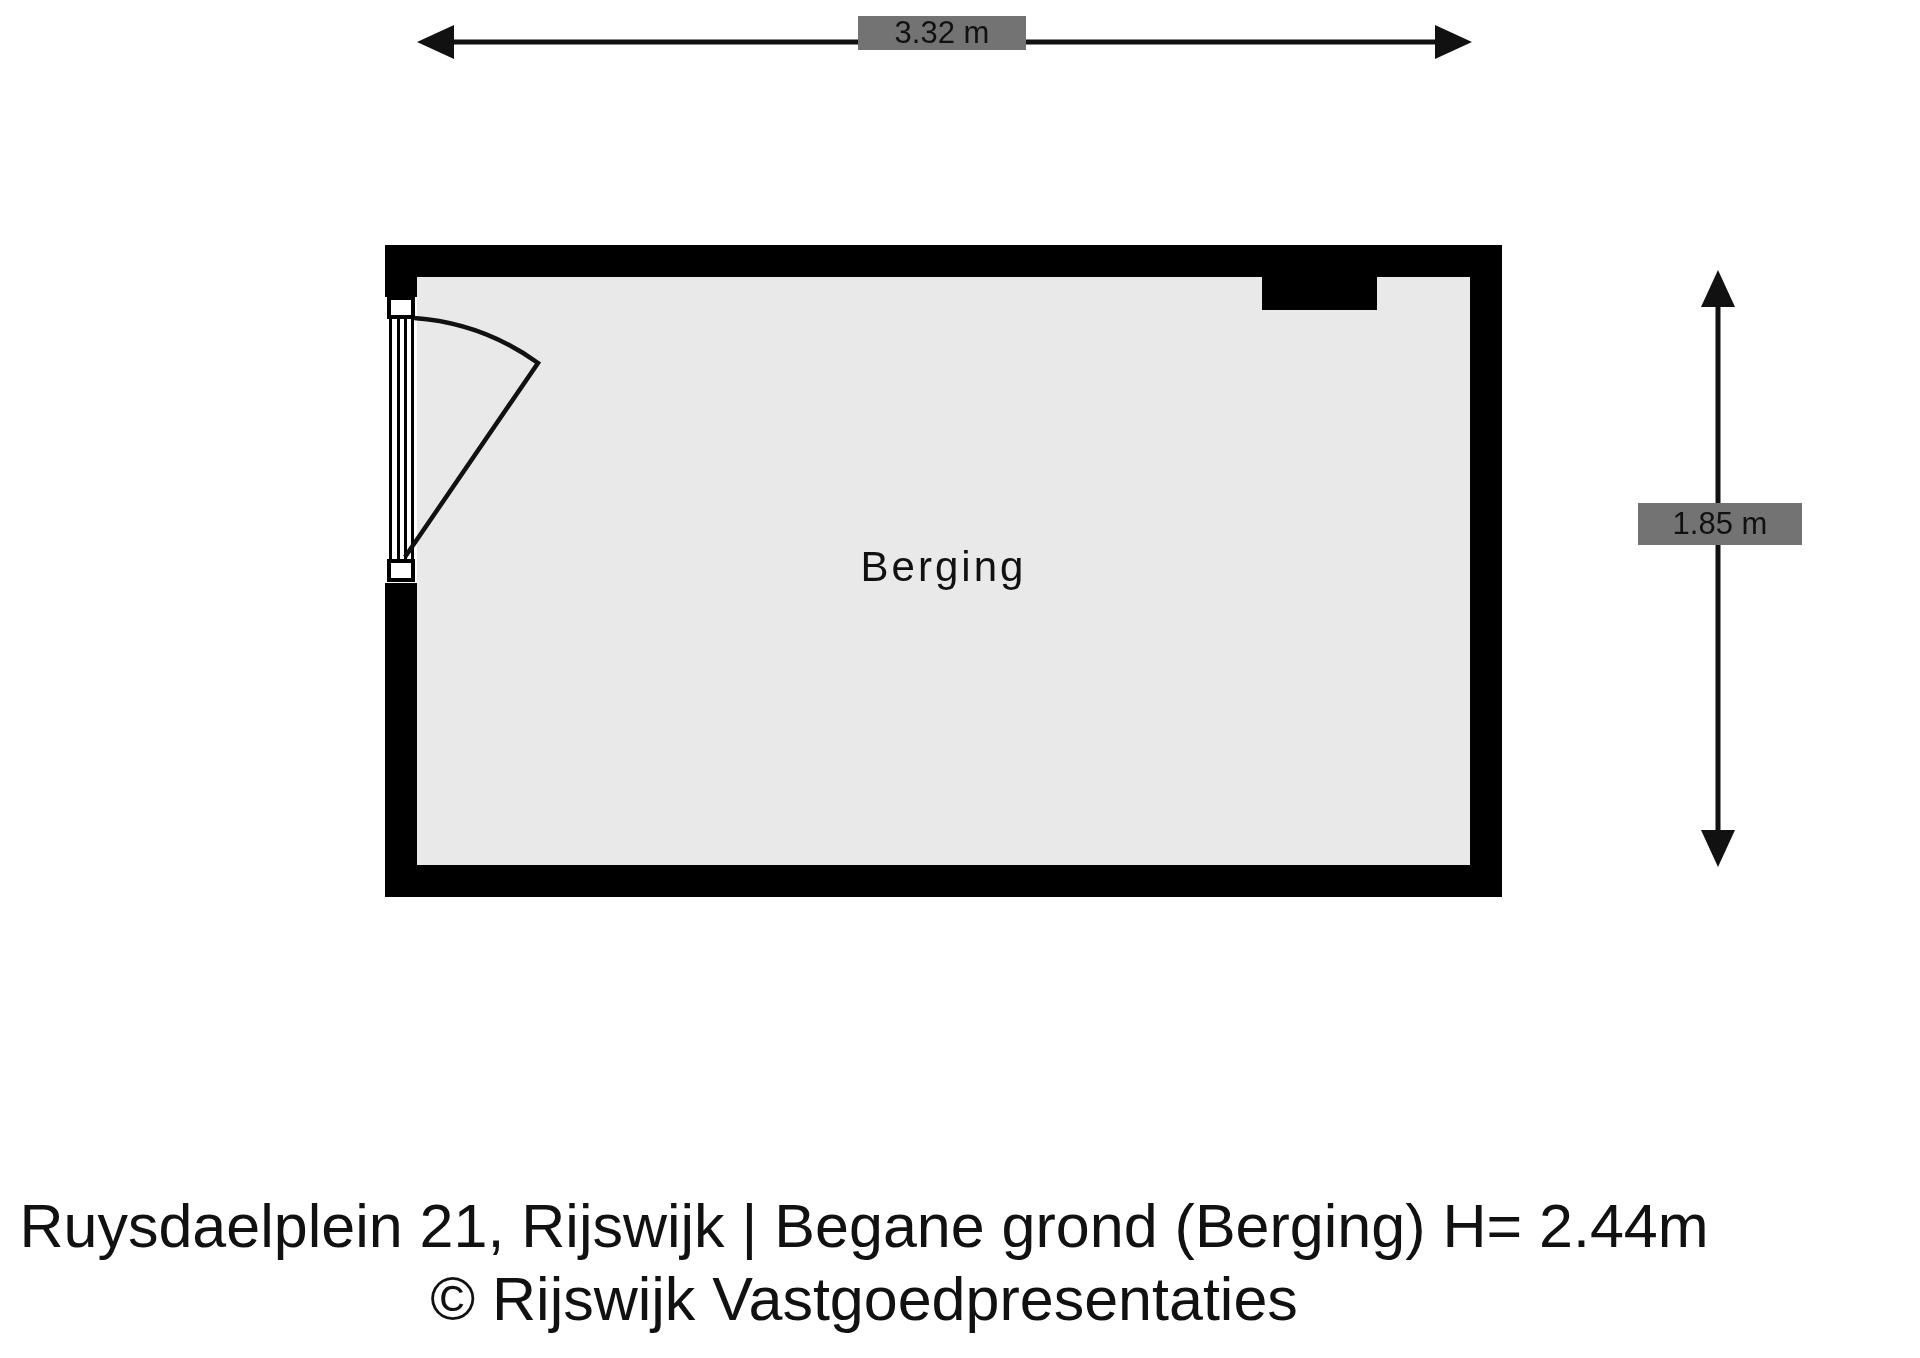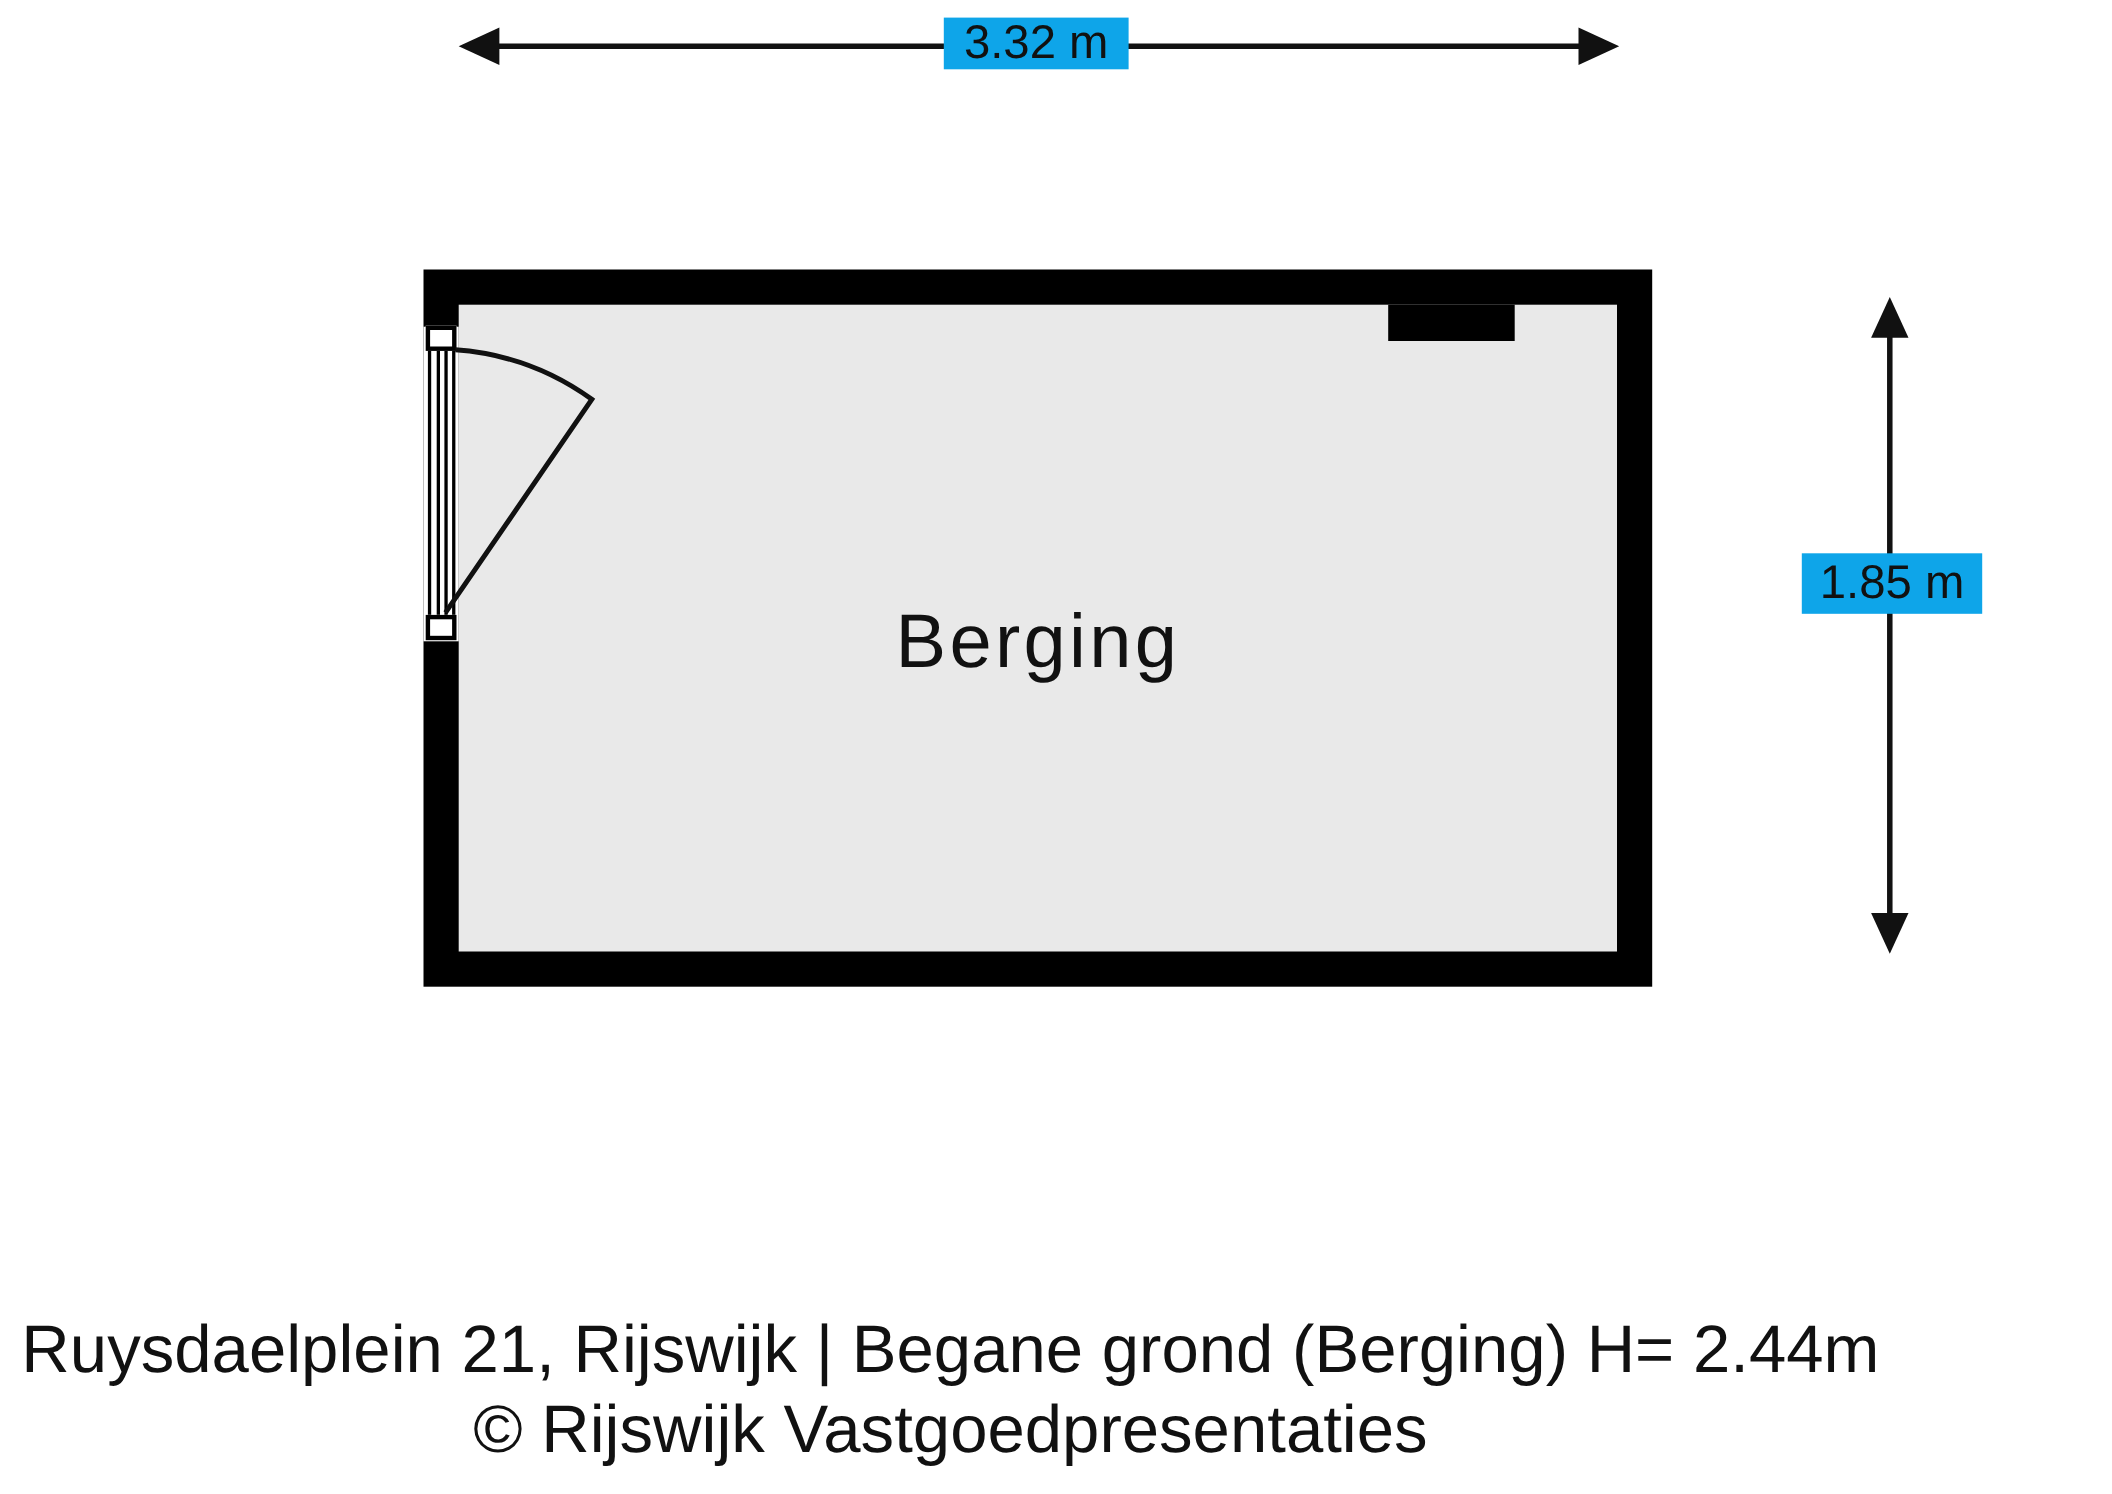--- a/index.html
+++ b/index.html
@@ -53,30 +53,30 @@
   .leaf-line{
     position:absolute;top:0;width:3px;height:100%;
     background:var(--wall-color);
   }
   .leaf-line.l1{left:5px;}
   .leaf-line.l2{left:12px;}
 
   .room-label{
     left:417px;top:543px;width:1053px;
     text-align:center;
-    font-size:69px;
+    font-size:42px;
     letter-spacing:3px;
     color:var(--ink);
   }
 
   
   .dim-label{
-    background:#0ea5e9;
+    background:#737373;
     text-align:center;
-    font-size:43px;
+    font-size:31px;
     color:var(--ink);
     line-height:1.1;
   }
   .dim-label-top{left:858px;top:16px;width:168px;}
   .dim-label-right{left:1638px;top:503px;width:164px;padding:4px 0;}
 
   .footer{
     left:0;top:1190px;width:1728px;
     text-align:center;
     font-size:61px;

